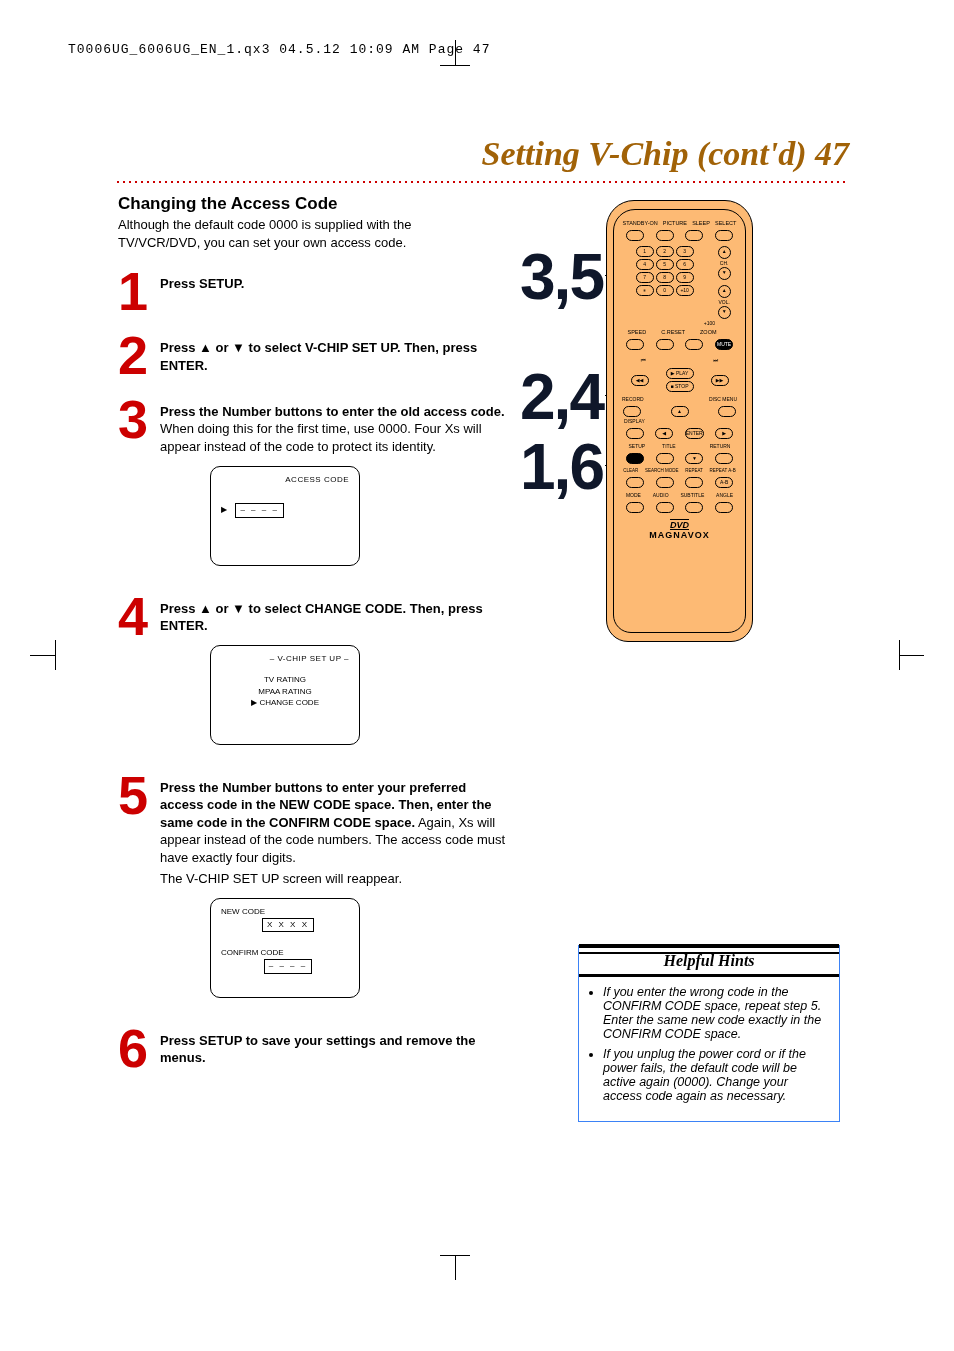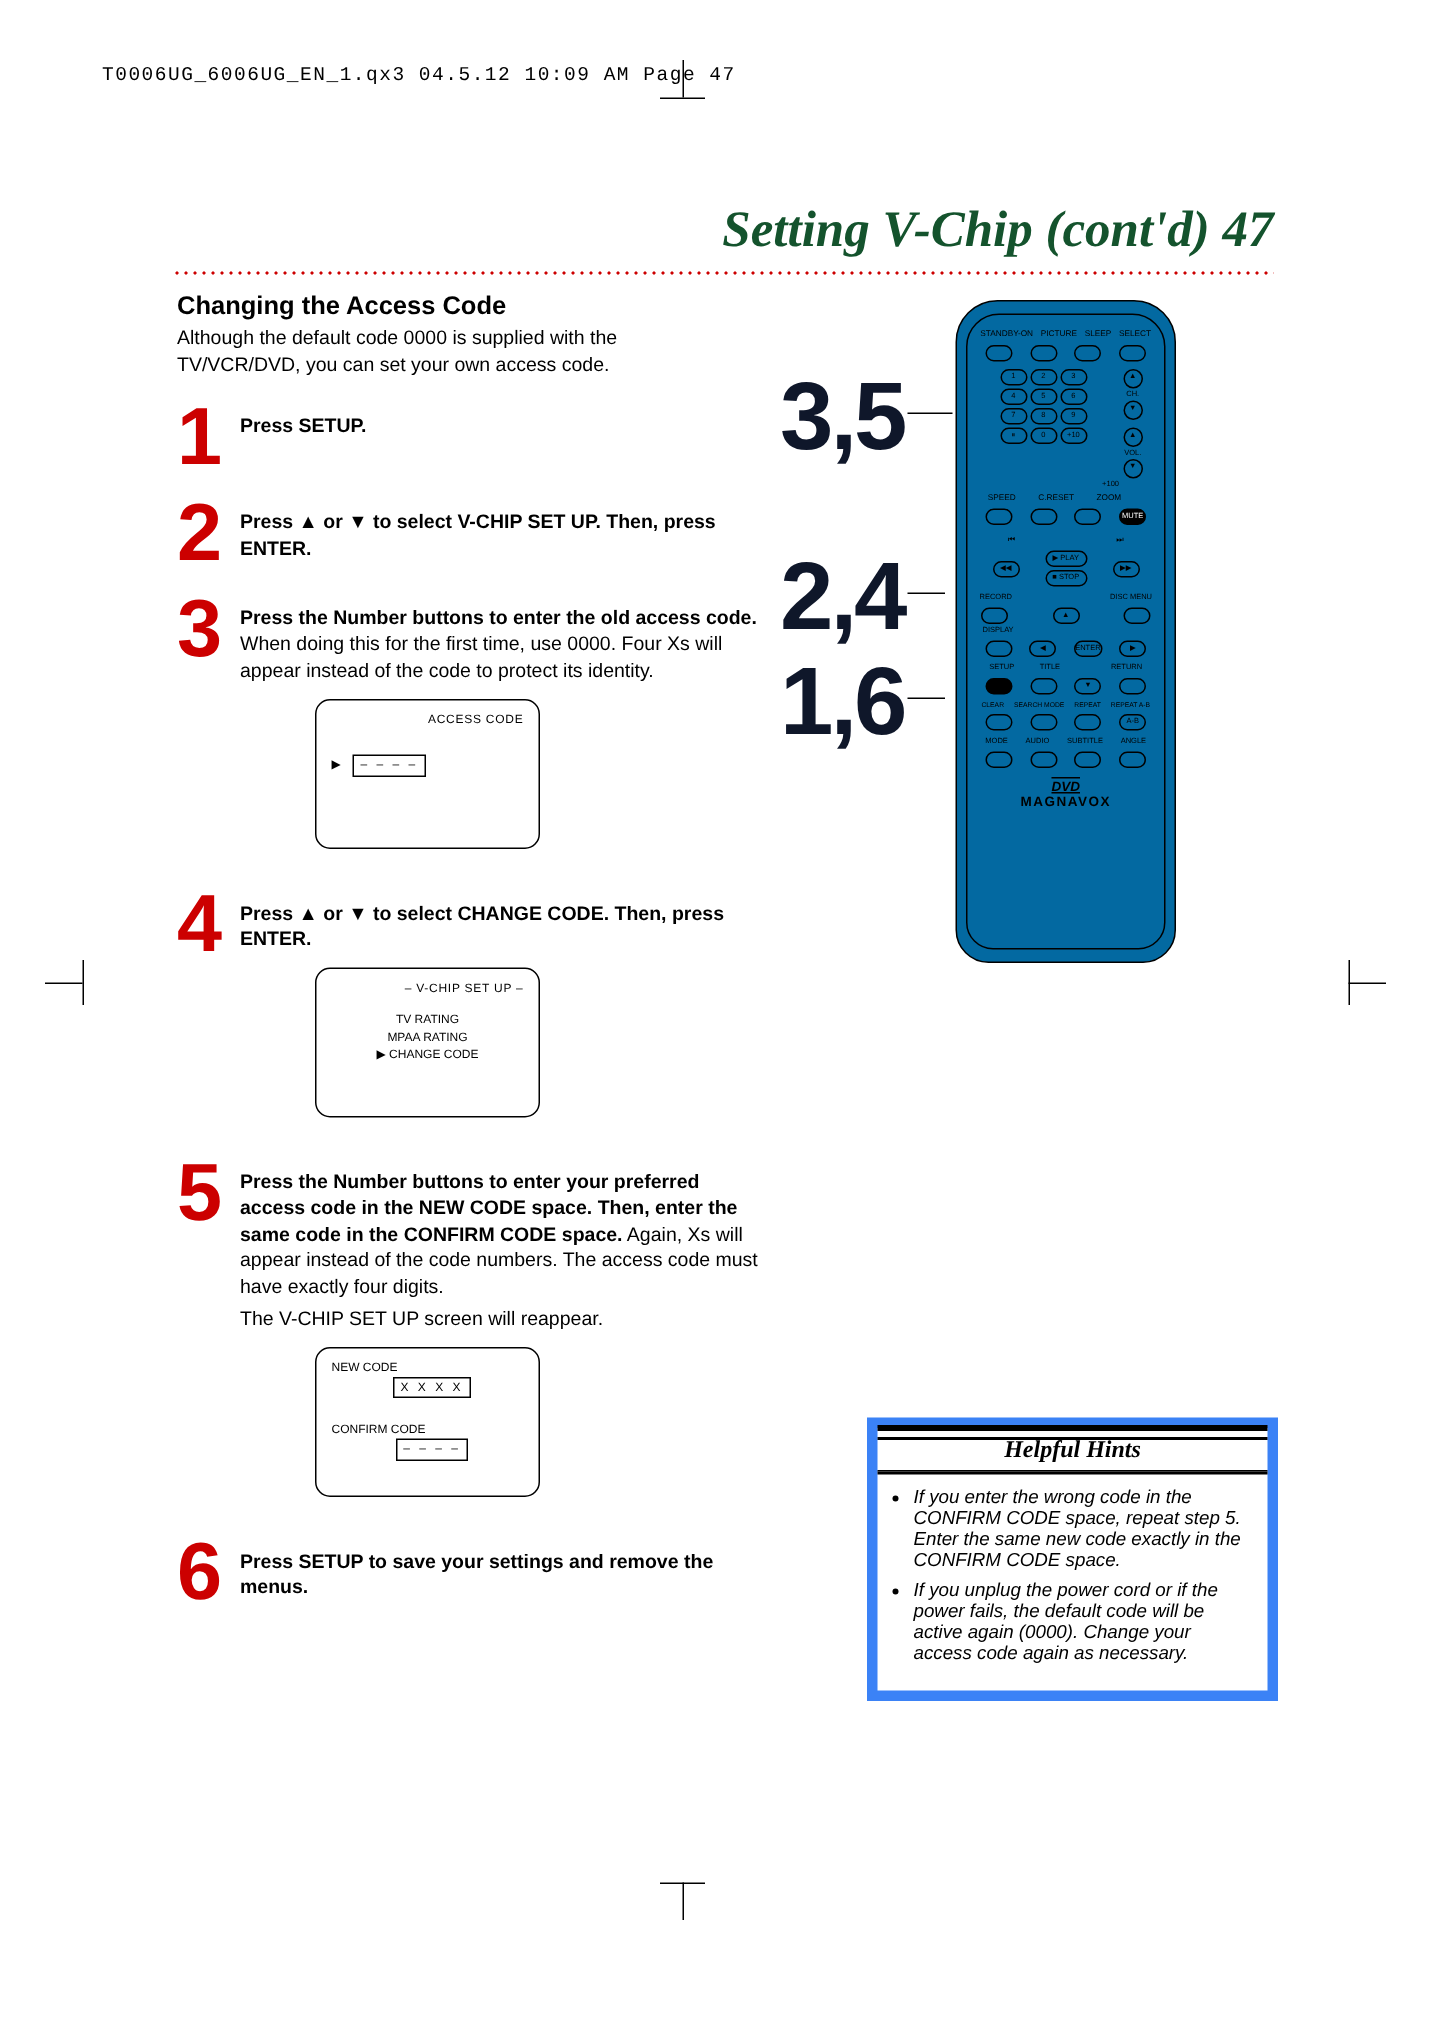--- a/index.html
+++ b/index.html
@@ -68,21 +68,21 @@
     content:""; position:absolute; left:25px; top:0; height:30px; border-left:1px solid #000;
   }
   .page-title {
     position:absolute;
     top:135px;
     right:105px;
     font-family: Georgia, "Times New Roman", serif;
     font-style: italic;
     font-weight: bold;
     font-size: 34px;
-    color: #14532d;
+    color: #a16207;
     margin-left: 45px;
   }
   .red-dots {
     position:absolute;
     top:180px;
     left:115px;
     right:105px;
     height:4px;
     background-image: radial-gradient(circle, #c00 1.2px, transparent 1.2px);
     background-size: 6px 4px;
@@ -154,26 +154,26 @@
     letter-spacing:-2px;
   }
   .callout-line {
     position:absolute;
     border-top:1px solid #000;
     height:0;
   }
   .remote {
     position:absolute;
     top: 200px;
-    left: 637px;
+    left: 606px;
     width: 145px;
     height: 440px;
     border: 1.5px solid #000;
     border-radius: 28px 28px 22px 22px;
-    background:#0369a1;
+    background:#fdba74;
     font-size: 5.5px;
     text-align:center;
   }
   .remote-inner {
     position:absolute;
     top:8px; left:6px; right:6px; bottom:8px;
     border:1px solid #000;
     border-radius: 22px 22px 18px 18px;
   }
   .btn {
@@ -187,21 +187,21 @@
     line-height:9px;
     vertical-align:middle;
   }
   .btn.round { border-radius:50%; width:11px; height:11px; min-width:11px;}
   .remote-row { margin-top:3px; }
   .hints {
     position:absolute;
     top: 945px;
     left: 578px;
     width: 260px;
-    border: 7px solid #3b82f6;
+    border: 1px solid #3b82f6;
   }
   .hints-title {
     font-family: Georgia, serif;
     font-style: italic;
     font-weight: bold;
     font-size: 16px;
     text-align:center;
     padding: 4px 0;
     border-bottom: 1px solid #000;
     position:relative;

